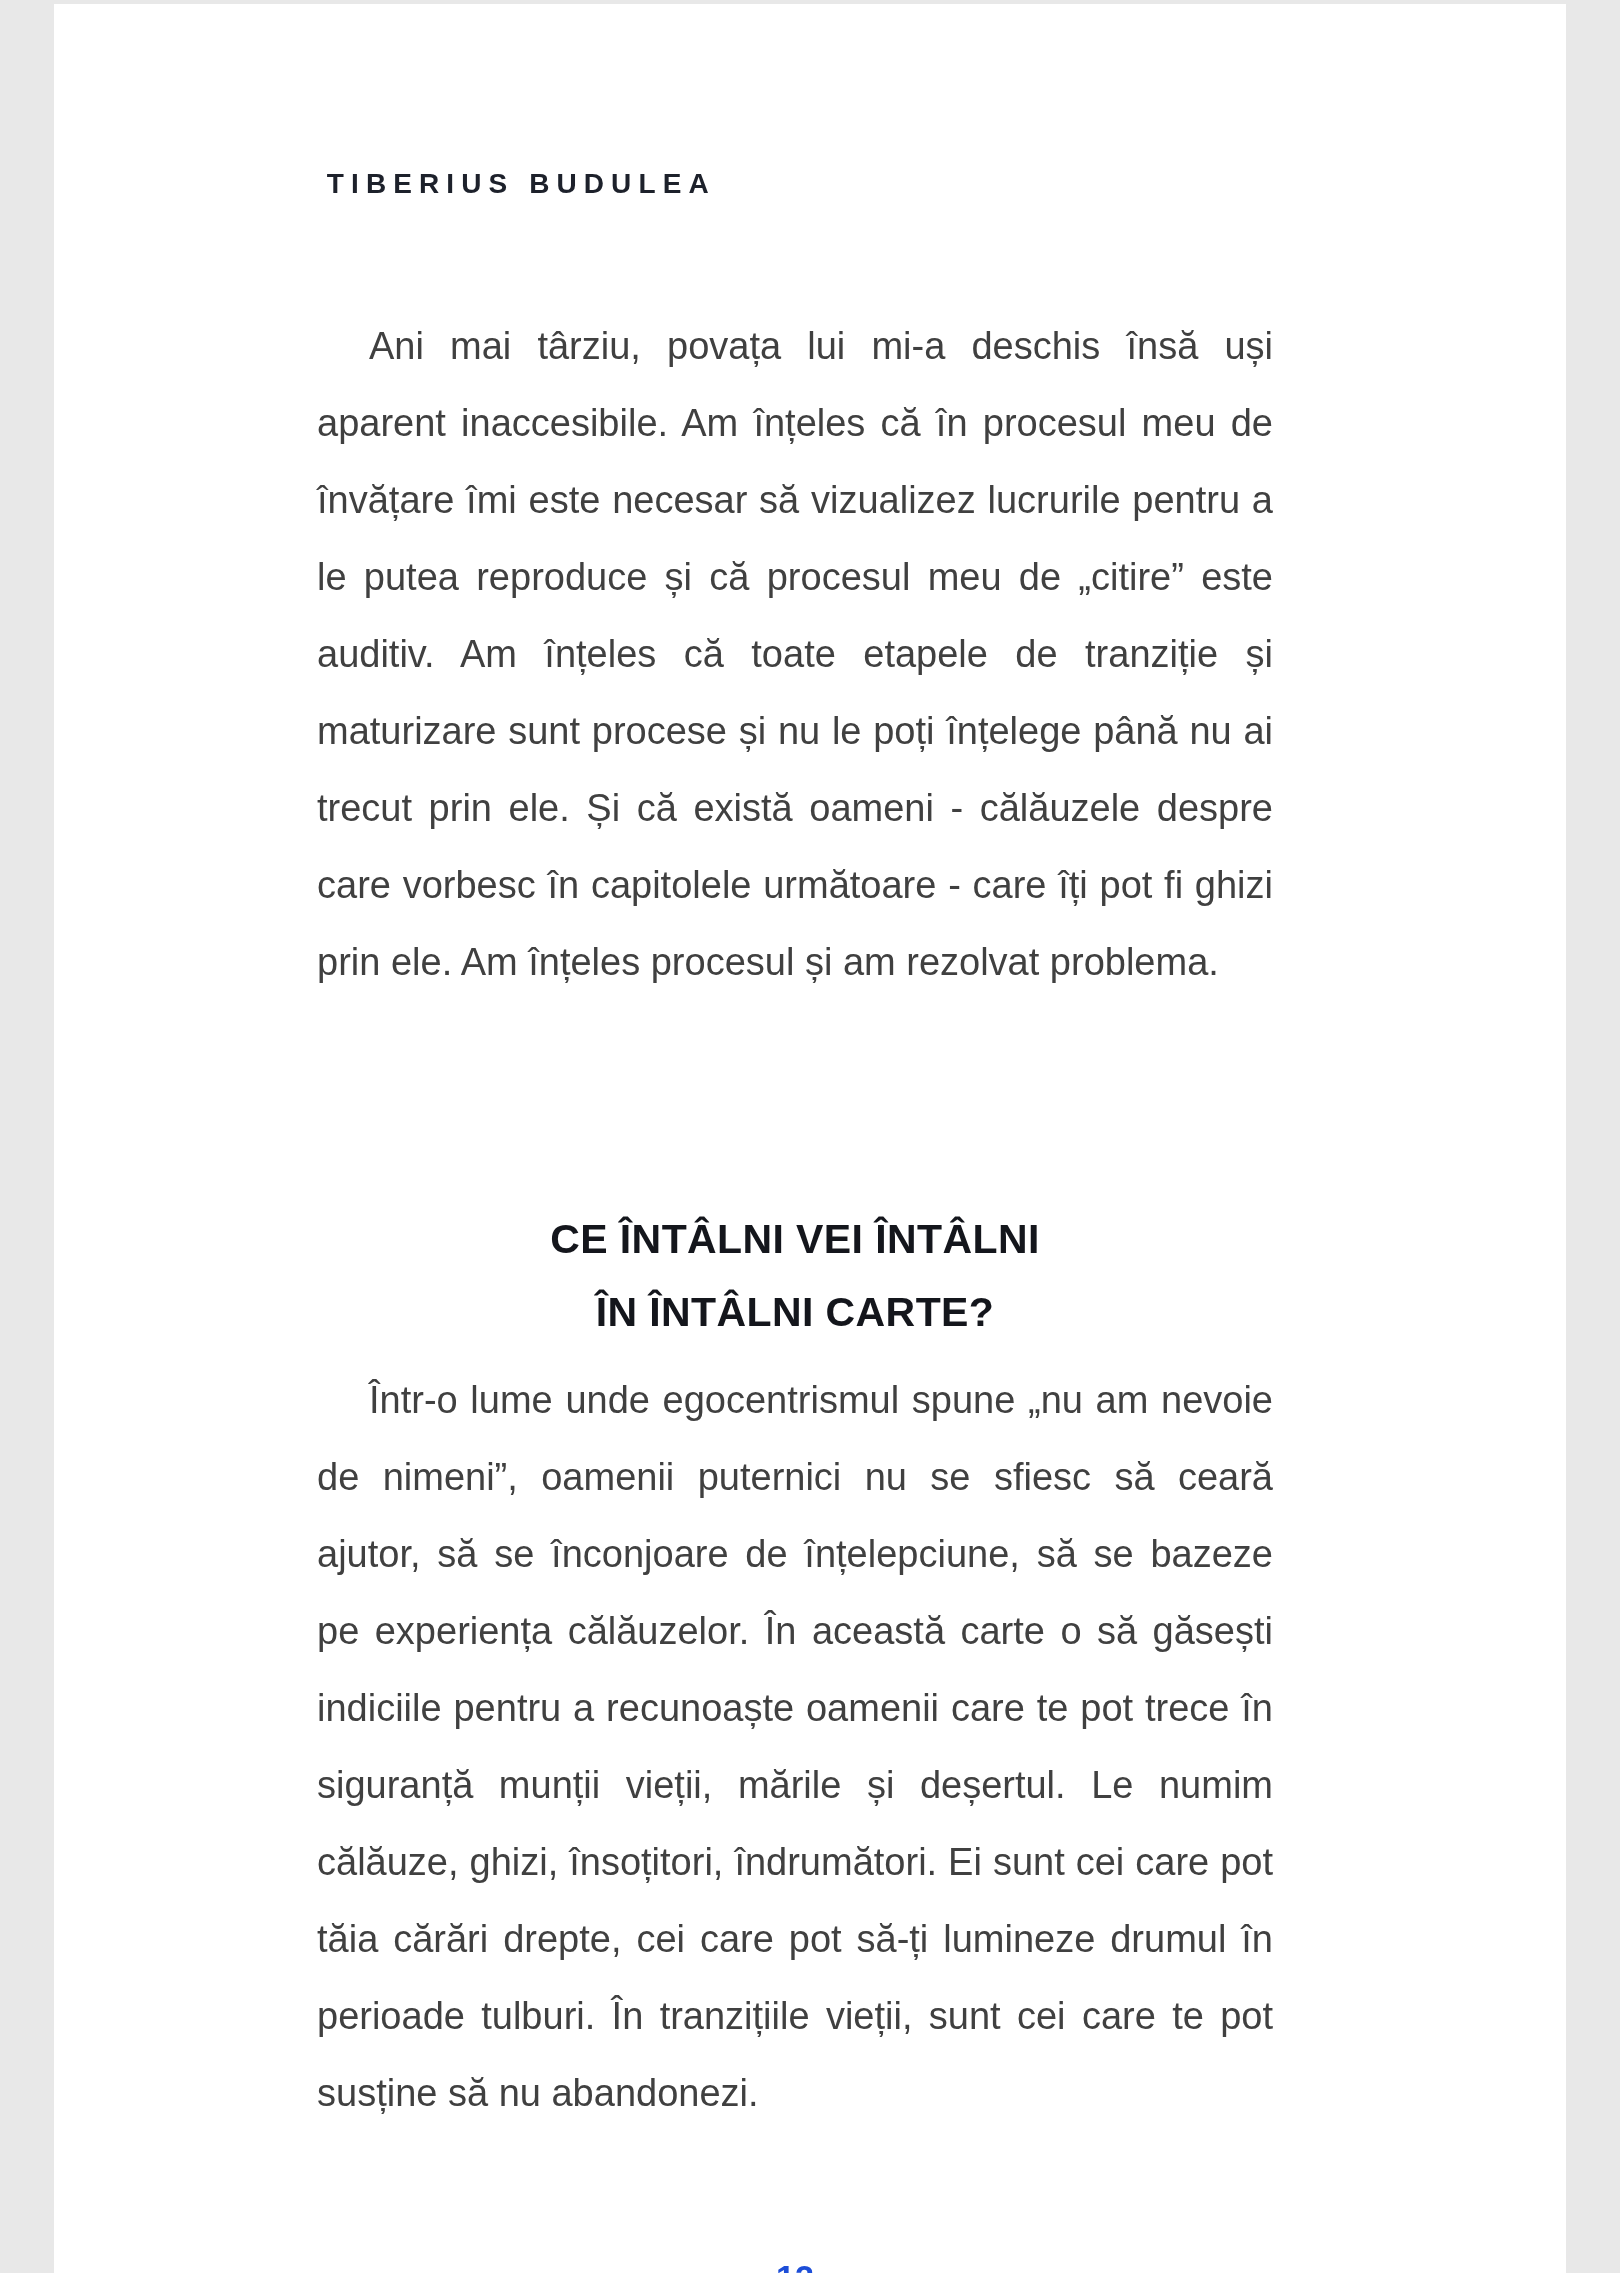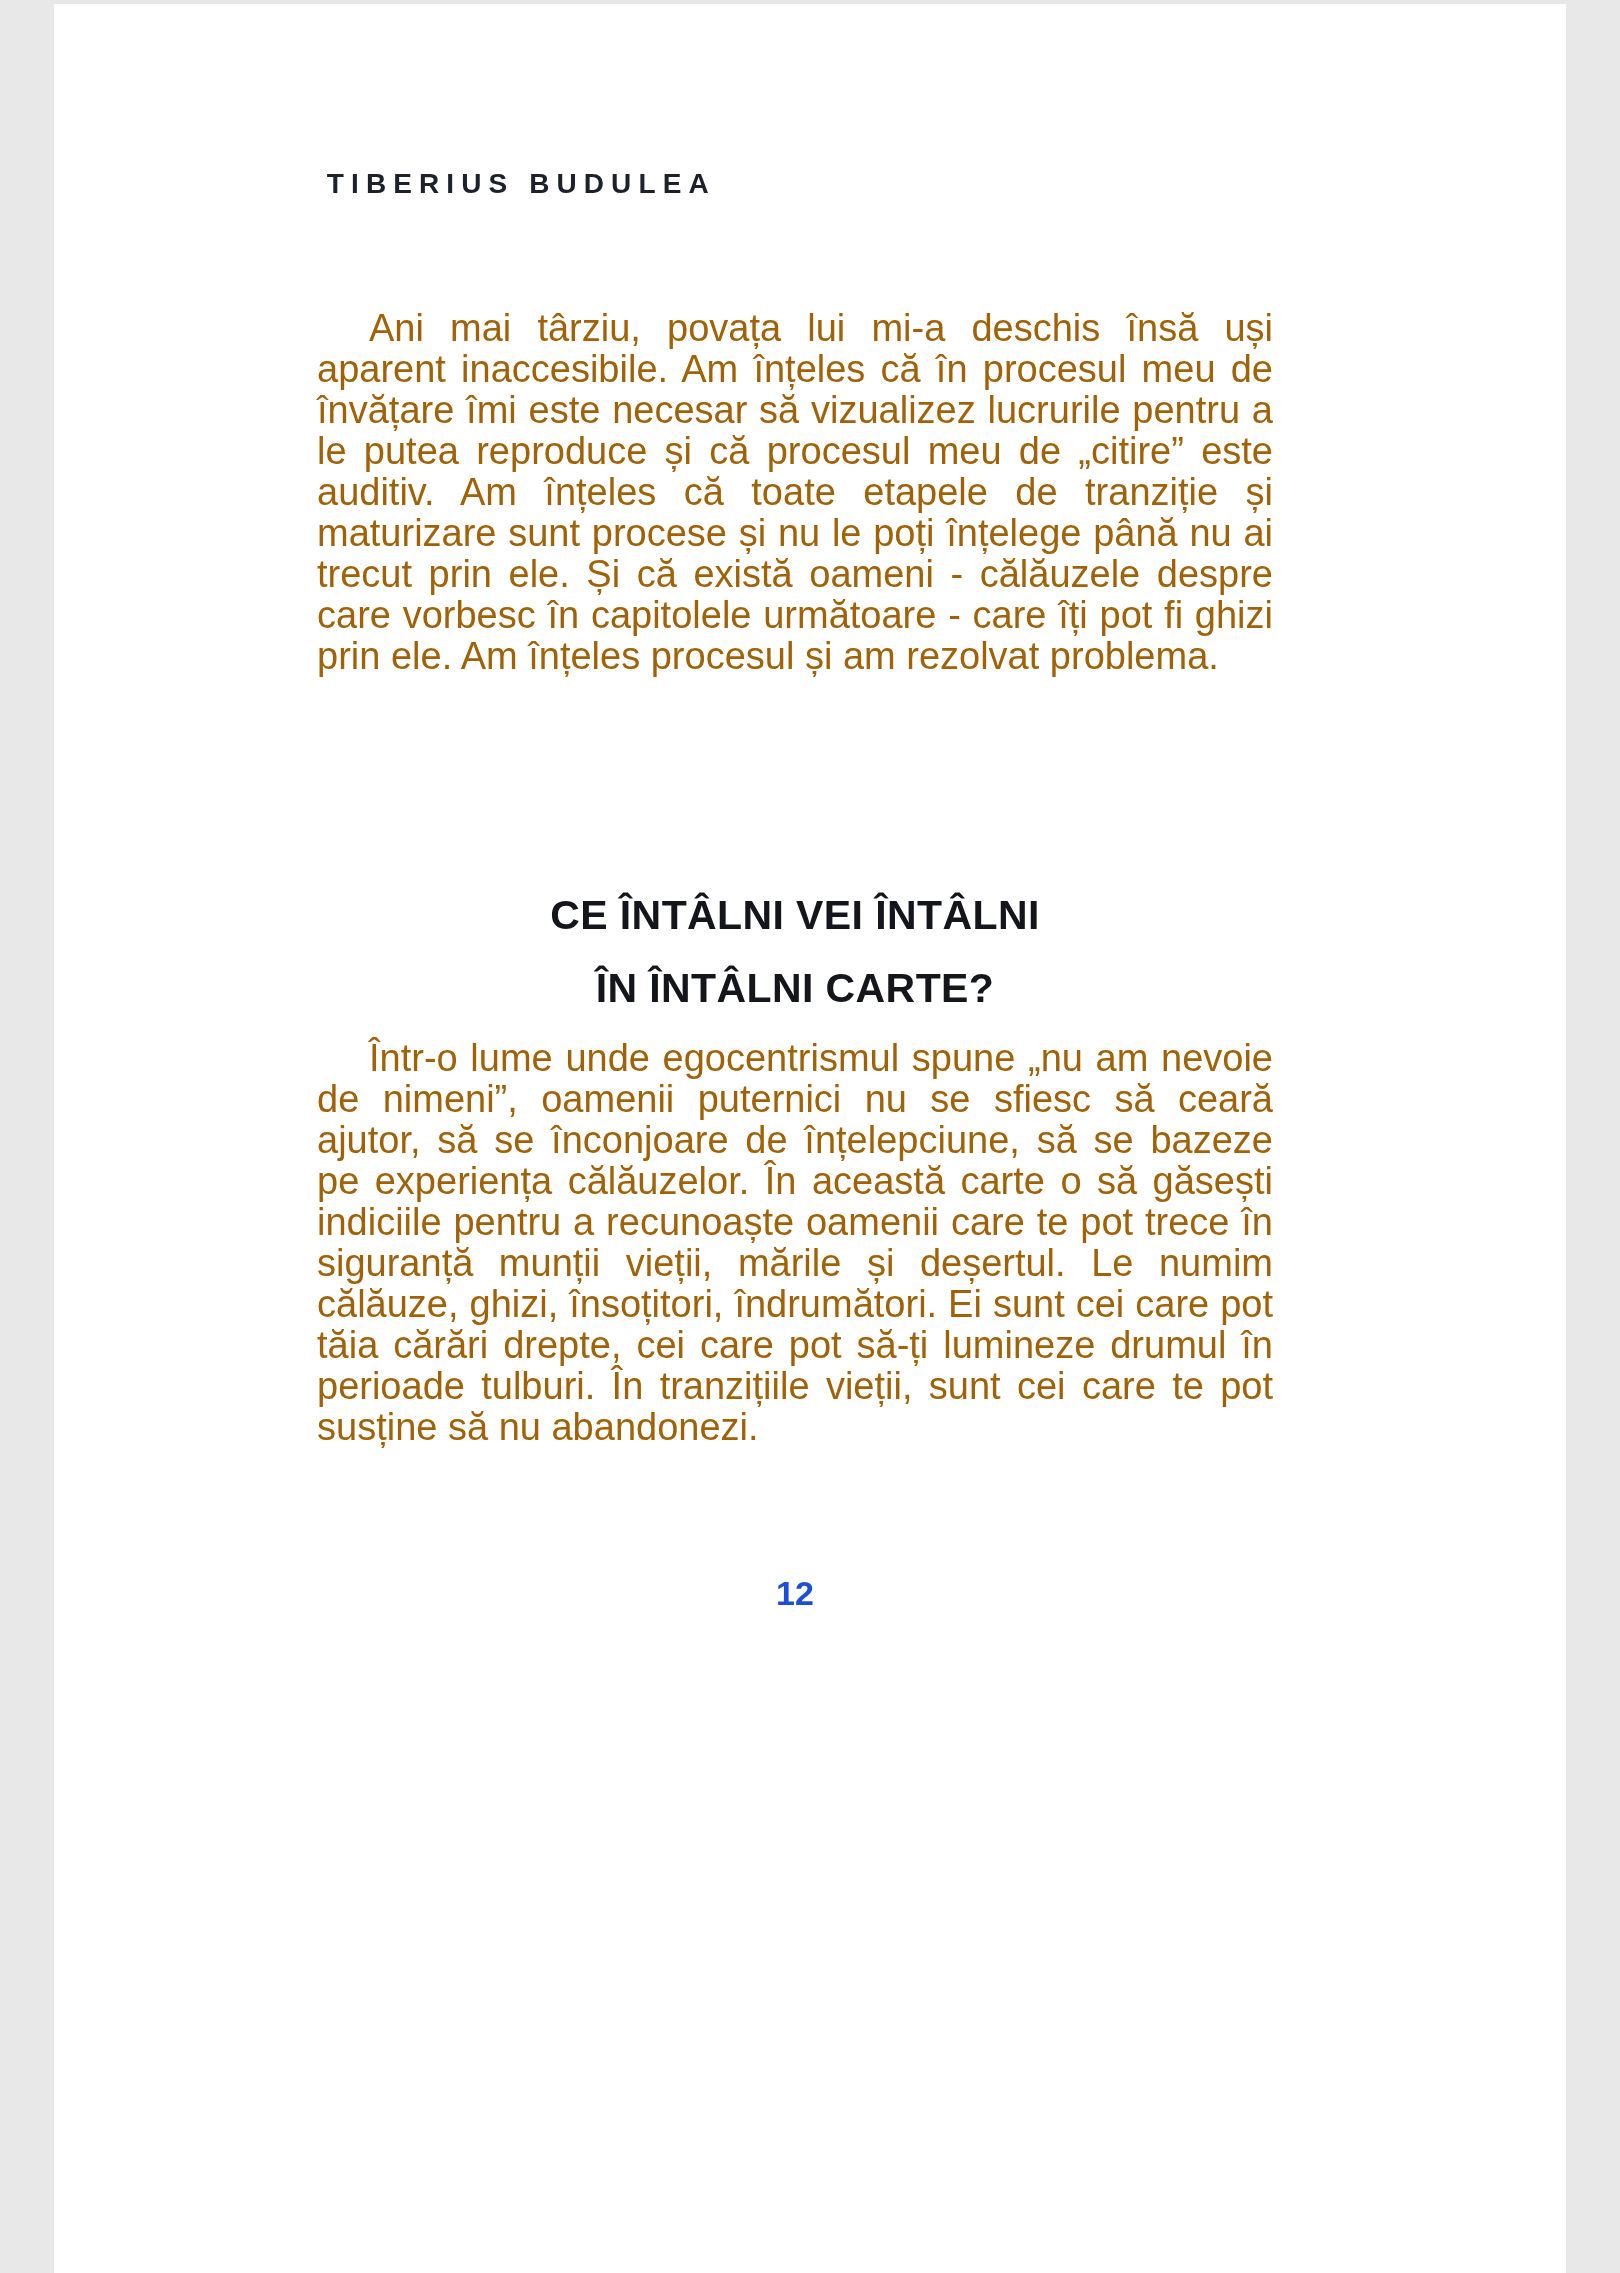--- a/index.html
+++ b/index.html
@@ -23,24 +23,24 @@
     margin: 149px 0 0 9.8px;
     font-size: 28px;
     line-height: 38px;
     font-weight: 600;
     letter-spacing: 7.1px;
     color: #1d212b;
   }
   .body-paragraph {
     margin: 0;
     font-size: 38px;
-    line-height: 41px;
+    line-height: 77px;
     text-align: justify;
     text-indent: 52px;
-    color: #a16207;
+    color: #404040;
   }
   .p1 { margin-top: 105px; }
   .p2 { margin-top: 13.4px; }
   .p3 { margin-top: 18px; }
   .section-heading {
     margin: 202px 0 0 0;
     font-size: 41px;
     line-height: 73px;
     font-weight: 800;
     text-align: center;

